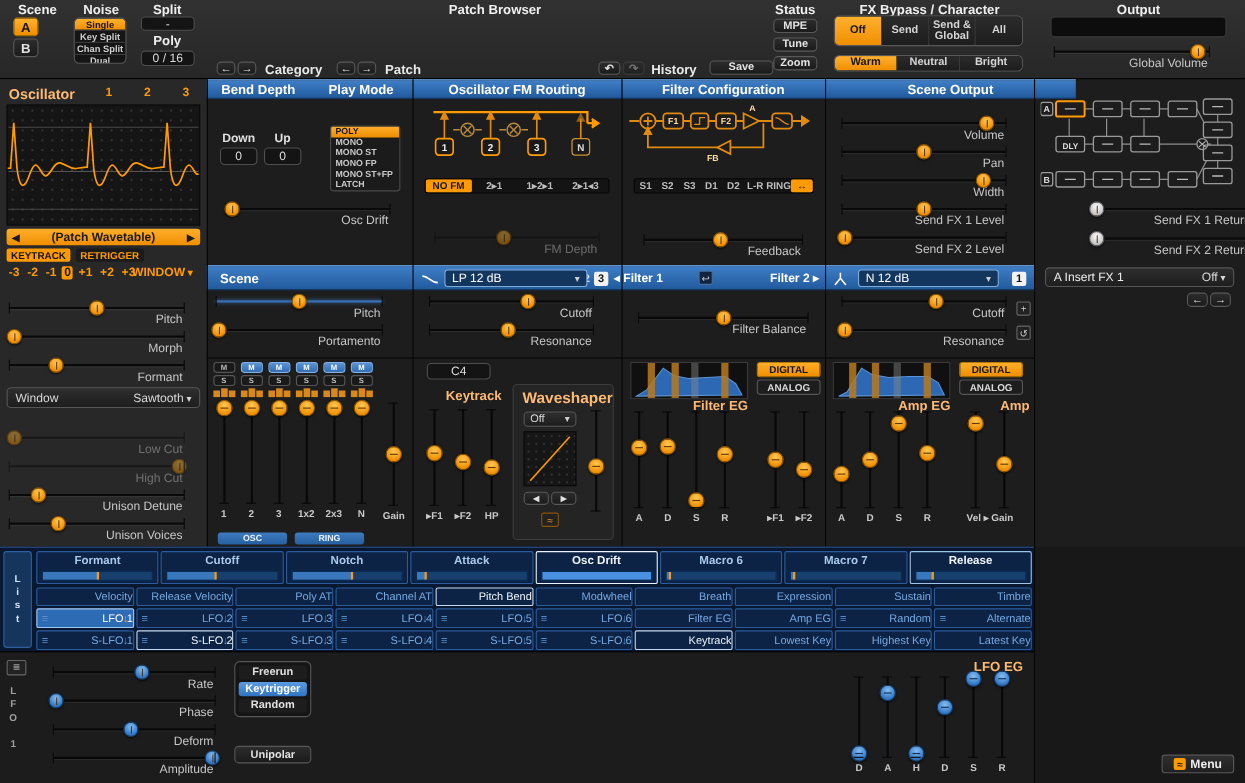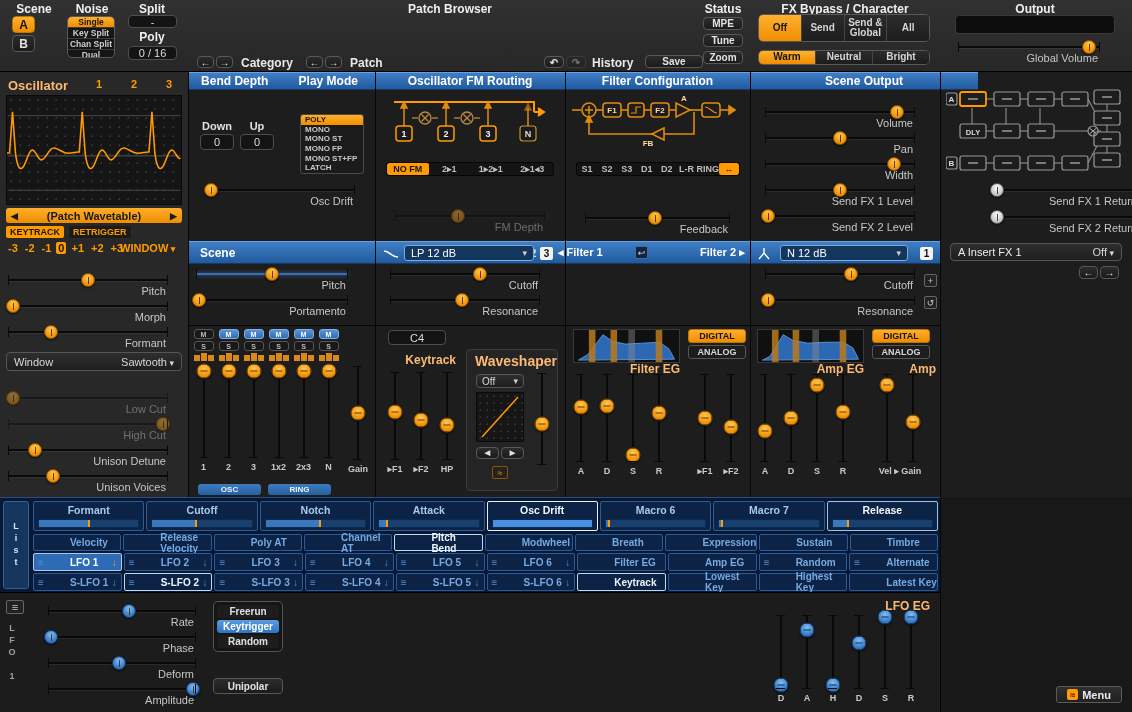--- a/index.html
+++ b/index.html
@@ -92,21 +92,21 @@
 .minihdr{position:absolute;font-size:12px;font-weight:bold;color:#fdba74;text-align:right;}
 .dabtn{position:absolute;width:58px;height:14px;display:flex;align-items:center;justify-content:center;font-size:9px;font-weight:bold;border-radius:3px;cursor:pointer;}
 .dabtn.dig{background:linear-gradient(#ffae2b,#f08e00);color:#161616;border:1px solid #b87900;}
 .dabtn.ana{background:#1d1d1d;color:#d8d8d8;border:1px solid #565656;}
 .egdisp{position:absolute;width:107px;height:34px;background:#101010;border:1px solid #3a3a3a;}
 
 #modgrid{left:0;top:497px;width:940px;height:95px;background:#081830;border-top:1px solid #2a4e84;}
 #listtab{position:absolute;left:3px;top:3px;width:26px;height:88px;background:#173providedby66;background:#16355d;border:1px solid #2f5f9e;border-radius:3px;display:flex;align-items:center;justify-content:center;}
 .vtext{writing-mode:vertical-lr;text-orientation:upright;letter-spacing:2px;font-size:9px;font-weight:bold;color:#d4e3f5;}
 .mrow{position:absolute;left:33px;width:905px;display:flex;gap:2px;}
-.mcell{flex:1;position:relative;background:#0d2345;border:1px solid #2a5c9d;border-radius:2px;color:#74a9e2;font-size:10px;font-weight:bold;display:flex;align-items:center;justify-content:flex-start;cursor:pointer;padding-left:36px;}
+.mcell{flex:1;position:relative;background:#0d2345;border:1px solid #2a5c9d;border-radius:2px;color:#74a9e2;font-size:10px;font-weight:normal;display:flex;align-items:center;justify-content:flex-end;cursor:pointer;}
 .mcell.bright{border-color:#c3d9f1;color:#eef5fc;}
 .mcell.sel{background:#2d6bb4;color:#fff;border-color:#a5c9f0;}
 .g-menu::before{content:"≡";} .g-down::before{content:"↓";}
 .mmenu{position:absolute;left:4px;color:#558cc9;font-size:10px;visibility:hidden;}
 .marrow{position:absolute;right:4px;color:#558cc9;font-size:10px;visibility:hidden;}
 .mmenu.show,.marrow.show{visibility:visible;}
 .mcell.sel .marrow{color:var(--orange);}
 .macrocell{flex:1;position:relative;background:#0d2345;border:1px solid #2a5c9d;border-radius:2px;padding:2px 4px 4px;cursor:pointer;}
 .macrocell.sel{border-color:#e9f1fa;}
 .macrocell.bright{border-color:#9fc2e8;}
@@ -598,20 +598,29 @@
         </div>
         <div class="hlabel">Cutoff</div>
       </div>
       <div class="hrow">
         <div class="htrack">
           <div class="hhandle" style="left: 48%;"></div>
         </div>
         <div class="hlabel">Resonance</div>
       </div>
     </div>
+  <div class="hgroup" style="left:580px;top:283px;width:155px;">
+
+  <div class="hrow">
+        <div class="htrack">
+          <div class="hhandle" style="left: 50%;"></div>
+        </div>
+        <div class="hlabel">Filter Balance</div>
+      </div>
+    </div>
   <div class="hgroup" style="left:765px;top:268px;width:150px;">
 
   <div class="hrow">
         <div class="htrack">
           <div class="hhandle" style="left: 57%;"></div>
         </div>
         <div class="hlabel">Cutoff</div>
       </div>
       <div class="hrow">
         <div class="htrack">

